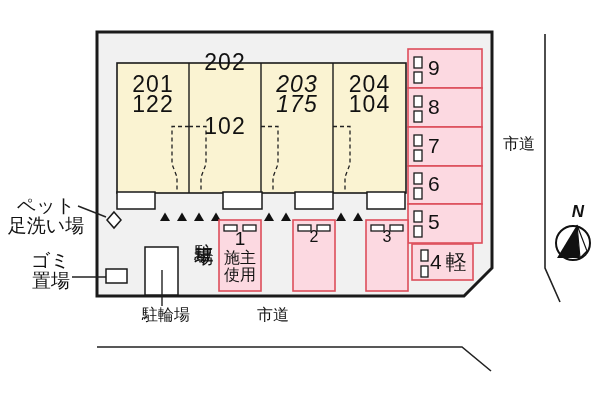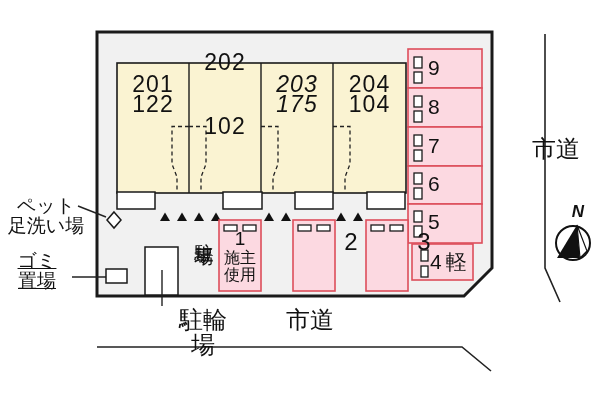--- a/index.html
+++ b/index.html
@@ -10,22 +10,22 @@
   .layer{position:absolute;left:0;top:0;}
   .lbl{position:absolute;color:#111;line-height:1.05;}
   .center{display:flex;align-items:center;justify-content:center;text-align:center;}
   .col{flex-direction:column;}
   .room-lbl{font-size:23px;letter-spacing:1px;line-height:20px;}
   .num-lbl{font-size:21px;}
   .front-num{font-size:19px;}
   .note{font-size:16px;line-height:17px;}
   .vertical{writing-mode:vertical-rl;text-orientation:upright;font-size:19px;letter-spacing:2px;}
   .jp19{font-size:19px;line-height:20px;}
-  .jp20{font-size:24px;padding-left:37px;}
-  .right-al{text-align:center;text-decoration:underline;}
+  .jp20{font-size:16px;}
+  .right-al{text-align:right;}
   .north{font-size:17px;font-weight:bold;font-style:italic;}
 </style>
 </head>
 <body>
 
 <div class="canvas">
 
   <svg class="layer" width="600" height="400" viewBox="0 0 600 400">
 
     <polygon points="97,32 492,32 492,268 464,296 97,296" fill="#f1f1f1" stroke="#1a1a1a" stroke-width="3"></polygon>

